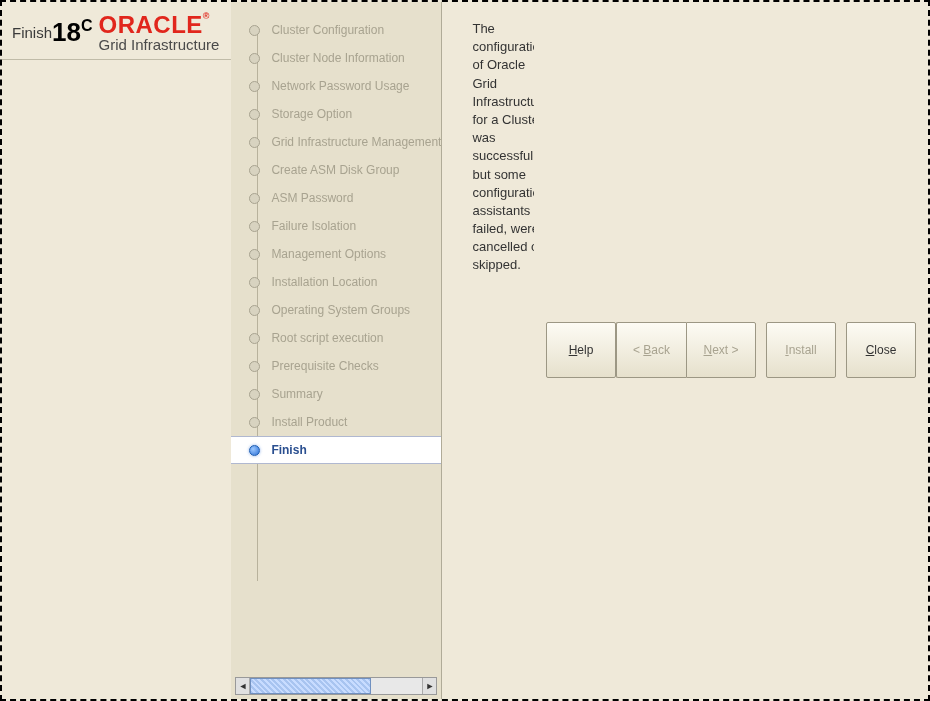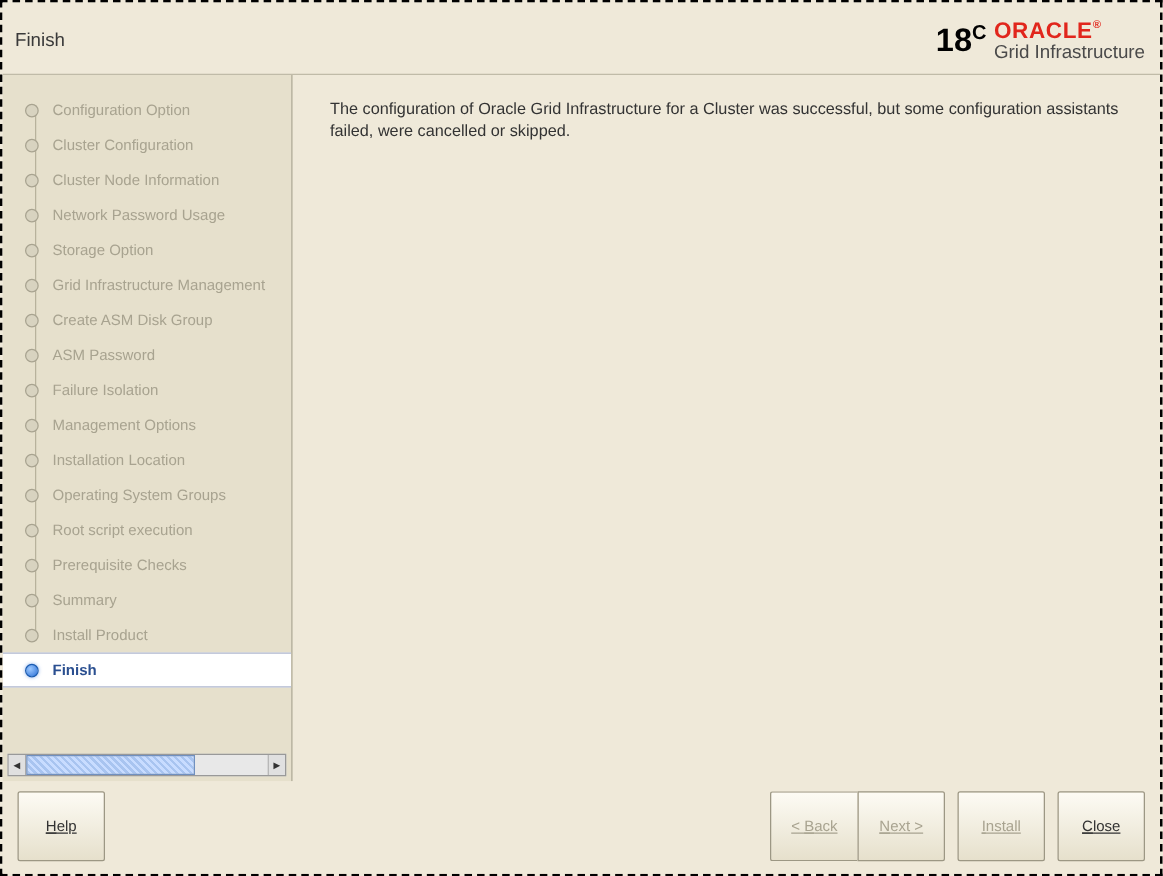--- a/index.html
+++ b/index.html
@@ -8,21 +8,21 @@
       font-size: 12px;
       background: #efe9d9;
       width: 930px;
       height: 701px;
       overflow: hidden;
       border: 2px solid #000;
       border-style: dashed;
     }
     .window {
       display: flex;
-      flex-direction: column;
+      flex-direction: row;
       height: 100%;
       background: #efe9d9;
     }
     .header {
       display: flex;
       justify-content: space-between;
       align-items: center;
       padding: 8px 12px 4px 10px;
       background: #efe9d9;
       border-bottom: 1px solid #c0bba8;
@@ -40,21 +40,21 @@
     }
     .logo-18c {
       font-size: 26px;
       font-weight: 900;
       color: #000;
       font-family: Arial, sans-serif;
     }
     .logo-18c sup { font-size: 16px; font-weight: 900; }
     .logo-oracle-block { display: flex; flex-direction: column; line-height: 1.05; }
     .logo-oracle {
-      font-size: 18px;
+      font-size: 24px;
       font-weight: 900;
       color: #e1261c;
       letter-spacing: 0.5px;
     }
     .logo-oracle::after { content: "®"; font-size: 9px; color: #e1261c; vertical-align: top; }
     .logo-sub {
       font-size: 15px;
       color: #4a4a4a;
       font-weight: normal;
     }
@@ -169,21 +169,20 @@
     }
     .btn {
       min-width: 70px;
       padding: 20px 14px;
       background: linear-gradient(#fdfbf4,#e6e0cc);
       border: 1px solid #9c9784;
       font-size: 12px;
       color: #333;
       cursor: pointer;
       border-radius: 2px;
-      text-decoration: underline;
     }
     .btn u { text-decoration: underline; }
     .btn:disabled, .btn.disabled {
       color: #a8a390;
       cursor: default;
     }
     .footer-right { display: flex; gap: 10px; }
     .footer-nav { display: flex; gap: 0; }
     .footer-nav .btn:first-child { border-top-right-radius: 0; border-bottom-right-radius: 0; border-right: none;}
     .footer-nav .btn:last-child { border-top-left-radius: 0; border-bottom-left-radius: 0;}
@@ -204,24 +203,20 @@
         <span class="logo-sub">Grid Infrastructure</span>
       </span>
     </div>
   </div>
 
   <div class="body-area">
     <div class="sidebar">
       <div class="sidebar-steps">
         <div class="step-track"></div>
 
-      <div class="step">
-            <span class="step-dot"></span>
-            <span class="step-label">Configuration Option</span>
-          </div>
           <div class="step">
             <span class="step-dot"></span>
             <span class="step-label">Cluster Configuration</span>
           </div>
           <div class="step">
             <span class="step-dot"></span>
             <span class="step-label">Cluster Node Information</span>
           </div>
           <div class="step">
             <span class="step-dot"></span>

